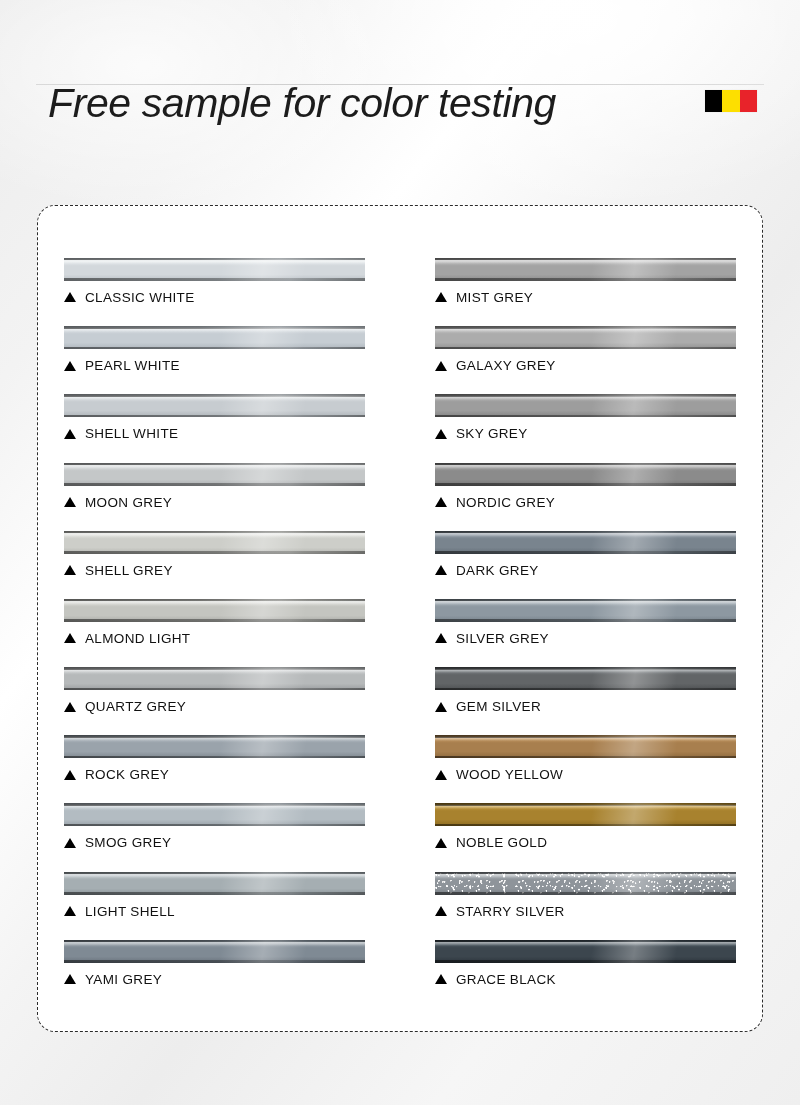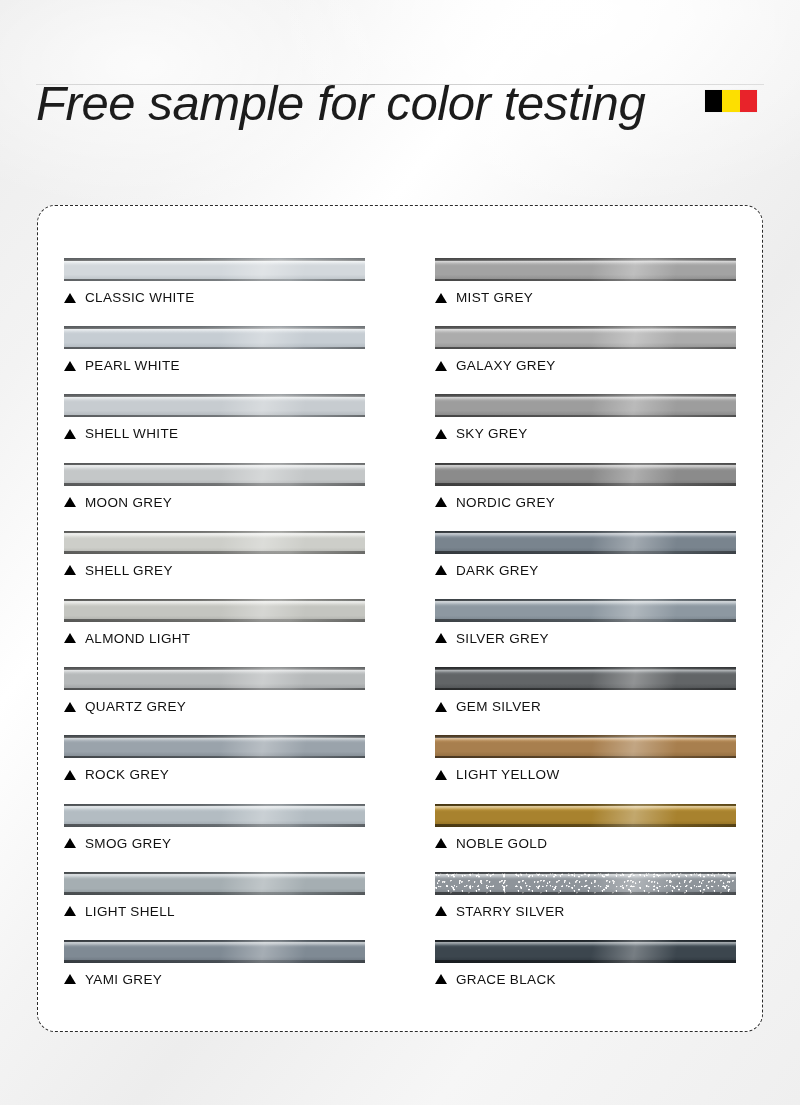--- a/index.html
+++ b/index.html
@@ -29,26 +29,26 @@
   
   .header {
     position: absolute;
     left: 0;
     top: 74px;
     width: 800px;
     height: 96px;
   }
   .title {
     position: absolute;
-    left: 36px;
+    left: 48px;
     top: 0;
     font-family: "Liberation Sans", sans-serif;
     font-style: italic;
     font-weight: 300;
-    font-size: 49px;
+    font-size: 41px;
     letter-spacing: -0.4px;
     color: #1c1c1c;
     white-space: nowrap;
     line-height: 58px;
   }
   .flag {
     position: absolute;
     right: 43px;
     top: 16px;
     width: 52px;
@@ -88,21 +88,21 @@
     height: 100%;
     display: flex;
     padding: 52px 26px 30px 26px;
     box-sizing: border-box;
     gap: 70px;
   }
   .col {
     flex: 1 1 0;
     display: flex;
     flex-direction: column;
-    justify-content: flex-start;
+    justify-content: flex-end;
     gap: 7px;
   }
 
   .swatch-item {
     height: 67px;
     display: block;
     position: relative;
   }
 
   .bar {
@@ -475,21 +475,21 @@
             <div class="bar">
               <div class="bar-fill" style="background: linear-gradient(rgb(142, 106, 62) 0%, rgb(199, 156, 102) 14%, rgb(168, 127, 78) 34%, rgb(168, 127, 78) 72%, rgb(142, 106, 62) 100%);"></div>
               <div class="bar-speckle"></div>
               <div class="bar-gloss"></div>
               <div class="bar-sheen"></div>
               <div class="bar-edge-top"></div>
               <div class="bar-edge-bottom"></div>
             </div>
             <div class="label">
               <span class="tri-icon"></span>
-              <span class="label-text">LIGHT YELLOW</span>
+              <span class="label-text">WOOD YELLOW</span>
             </div>
           </div>
           <div class="swatch-item">
             <div class="bar">
               <div class="bar-fill" style="background: linear-gradient(rgb(140, 108, 34) 0%, rgb(199, 159, 69) 14%, rgb(168, 130, 46) 34%, rgb(168, 130, 46) 72%, rgb(140, 108, 34) 100%);"></div>
               <div class="bar-speckle"></div>
               <div class="bar-gloss"></div>
               <div class="bar-sheen"></div>
               <div class="bar-edge-top"></div>
               <div class="bar-edge-bottom"></div>

